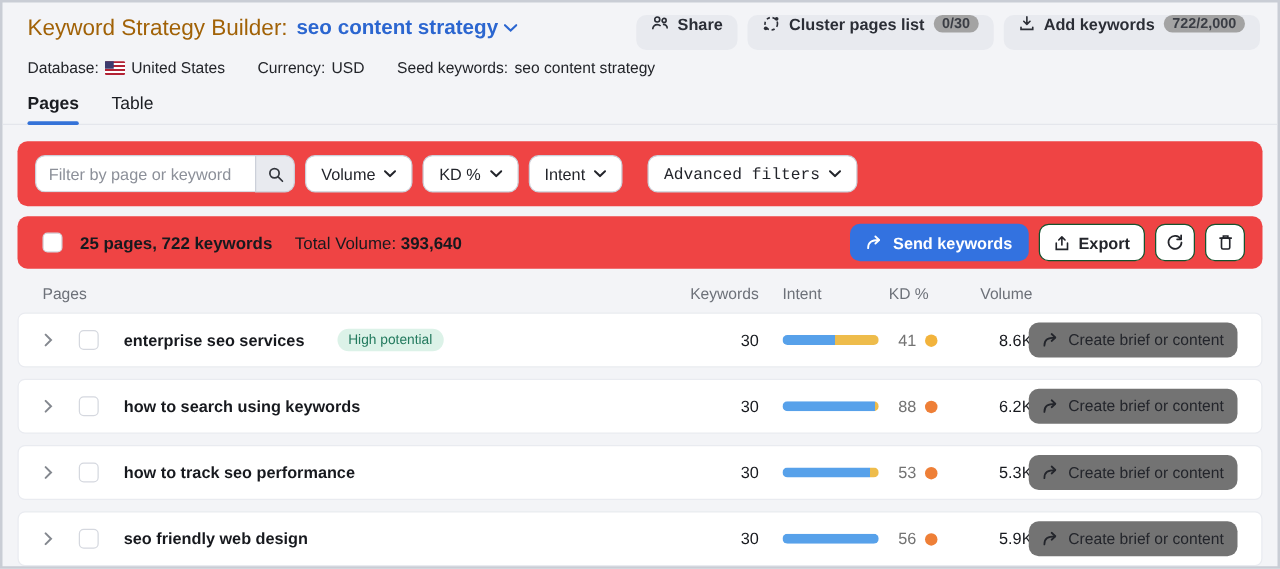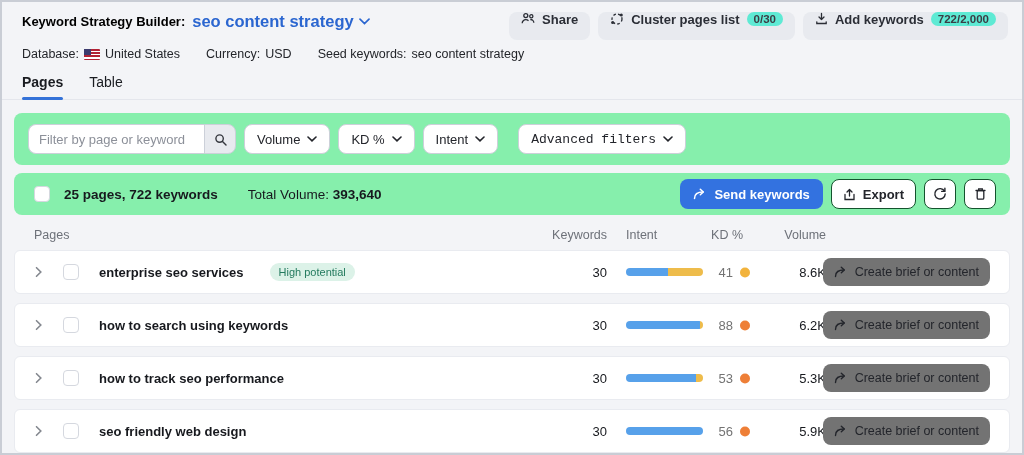--- a/index.html
+++ b/index.html
@@ -8,65 +8,65 @@
     font-family:"Liberation Sans", sans-serif;
     background:#f3f4f7;
     color:#1e2126;
     border:2px solid #c9cdd5;
     overflow:hidden;
     position:relative;
   }
   
   .topbar { display:flex; align-items:flex-start; justify-content:space-between; padding:10px 14px 0 20px; }
   .title-wrap { display:flex; align-items:center; gap:7px; }
-  .page-title { font-size:13px; font-weight:700; color:#000000; }
+  .page-title { font-size:18px; font-weight:400; color:#a16207; }
   .list-link { font-size:16.5px; font-weight:700; color:#2b66d0; cursor:pointer; display:inline-flex; align-items:center; gap:5px; }
   .top-actions { display:flex; gap:8px; }
   .gbtn {
     display:inline-flex; align-items:flex-start; gap:7px;
     background:#e8eaef; border:none; border-radius:8px;
     height:28px; padding:0 12px; font-size:13px; color:#2b2e36;
     font-family:inherit; cursor:pointer; font-weight:700;
   }
-  .pill-badge { background:#5eead4; border-radius:10px; padding:1px 7px; font-size:11.5px; color:#3a3d44; }
+  .pill-badge { background:#a3a3a3; border-radius:10px; padding:1px 7px; font-size:11.5px; color:#3a3d44; }
   
   .meta { display:flex; gap:26px; padding:7px 20px 0 20px; font-size:12.5px; color:#23252a; align-items:center; }
   .meta-item { display:inline-flex; align-items:center; gap:5px; }
   .flag { width:16px; height:11px; display:inline-block; position:relative;
     background:repeating-linear-gradient(180deg,#b22234 0 1.6px,#fff 1.6px 3.2px); border-radius:1px; }
   .flag::before { content:""; position:absolute; left:0; top:0; width:7px; height:6px; background:#3c3b6e; }
   
   .tabs { display:flex; gap:26px; padding:0 20px; margin-top:13px; border-bottom:1px solid #e4e6ec; }
   .tab { font-size:14px; padding-bottom:9px; cursor:pointer; position:relative; color:#1a1c21; }
   .tab.active { font-weight:700; }
   .tab.active::after { content:""; position:absolute; left:0; right:0; bottom:-1px; height:3px; background:#3472d8; border-radius:2px; }
   
   .content { padding:0 12px; }
-  .card { background:#86efac; border-radius:8px; }
+  .card { background:#ef4444; border-radius:8px; }
   .filter-card { margin-top:13px; height:52px; display:flex; align-items:center; padding:0 14px; gap:8px; }
   .input-group { display:flex; height:30px; }
   .search-input {
     width:176px; height:30px; border:1px solid #ccd0d9; border-right:none;
     border-radius:8px 0 0 8px; padding:0 10px; font-size:13px; font-family:inherit; color:#1e2126; outline:none;
   }
   .search-input::placeholder { color:#8c9099; }
   .search-btn {
     width:32px; height:30px; border:1px solid #ccd0d9; background:#e8eaef;
     border-radius:0 8px 8px 0; display:flex; align-items:center; justify-content:center; cursor:pointer; color:#34373e;
   }
   .drop-btn {
     display:inline-flex; align-items:center; gap:7px; height:30px; padding:0 12px;
     background:#fff; border:1px solid #ccd0d9; border-radius:8px; font-size:13px; color:#23252b;
     font-family:inherit; cursor:pointer;
   }
   
   .summary-card { margin-top:8px; height:42px; display:flex; align-items:center; padding:0 14px 0 20px; }
   .cb { width:16px; height:16px; border:1px solid #d5d8df; border-radius:4px; background:#fff; display:inline-block; cursor:pointer; flex:none; }
   .sum-sel { font-size:13.5px; font-weight:700; margin-left:14px; color:#17191e; }
-  .sum-vol { font-size:13.5px; margin-left:30px; color:#17191e; }
+  .sum-vol { font-size:13.5px; margin-left:18px; color:#17191e; }
   .sum-vol b { font-weight:700; }
   .sum-actions { margin-left:auto; display:flex; gap:8px; align-items:center; }
   .send-btn {
     display:inline-flex; align-items:center; gap:8px; height:30px; padding:0 13px;
     background:#3372e0; color:#fff; border:none; border-radius:8px; font-size:13px; font-weight:700;
     font-family:inherit; cursor:pointer;
   }
   .wbtn {
     display:inline-flex; align-items:center; justify-content:center; gap:7px; height:30px; padding:0 11px;
     background:#fff; border:1px solid #14532d; border-radius:8px; font-size:13px; color:#23252b; font-weight:700;

